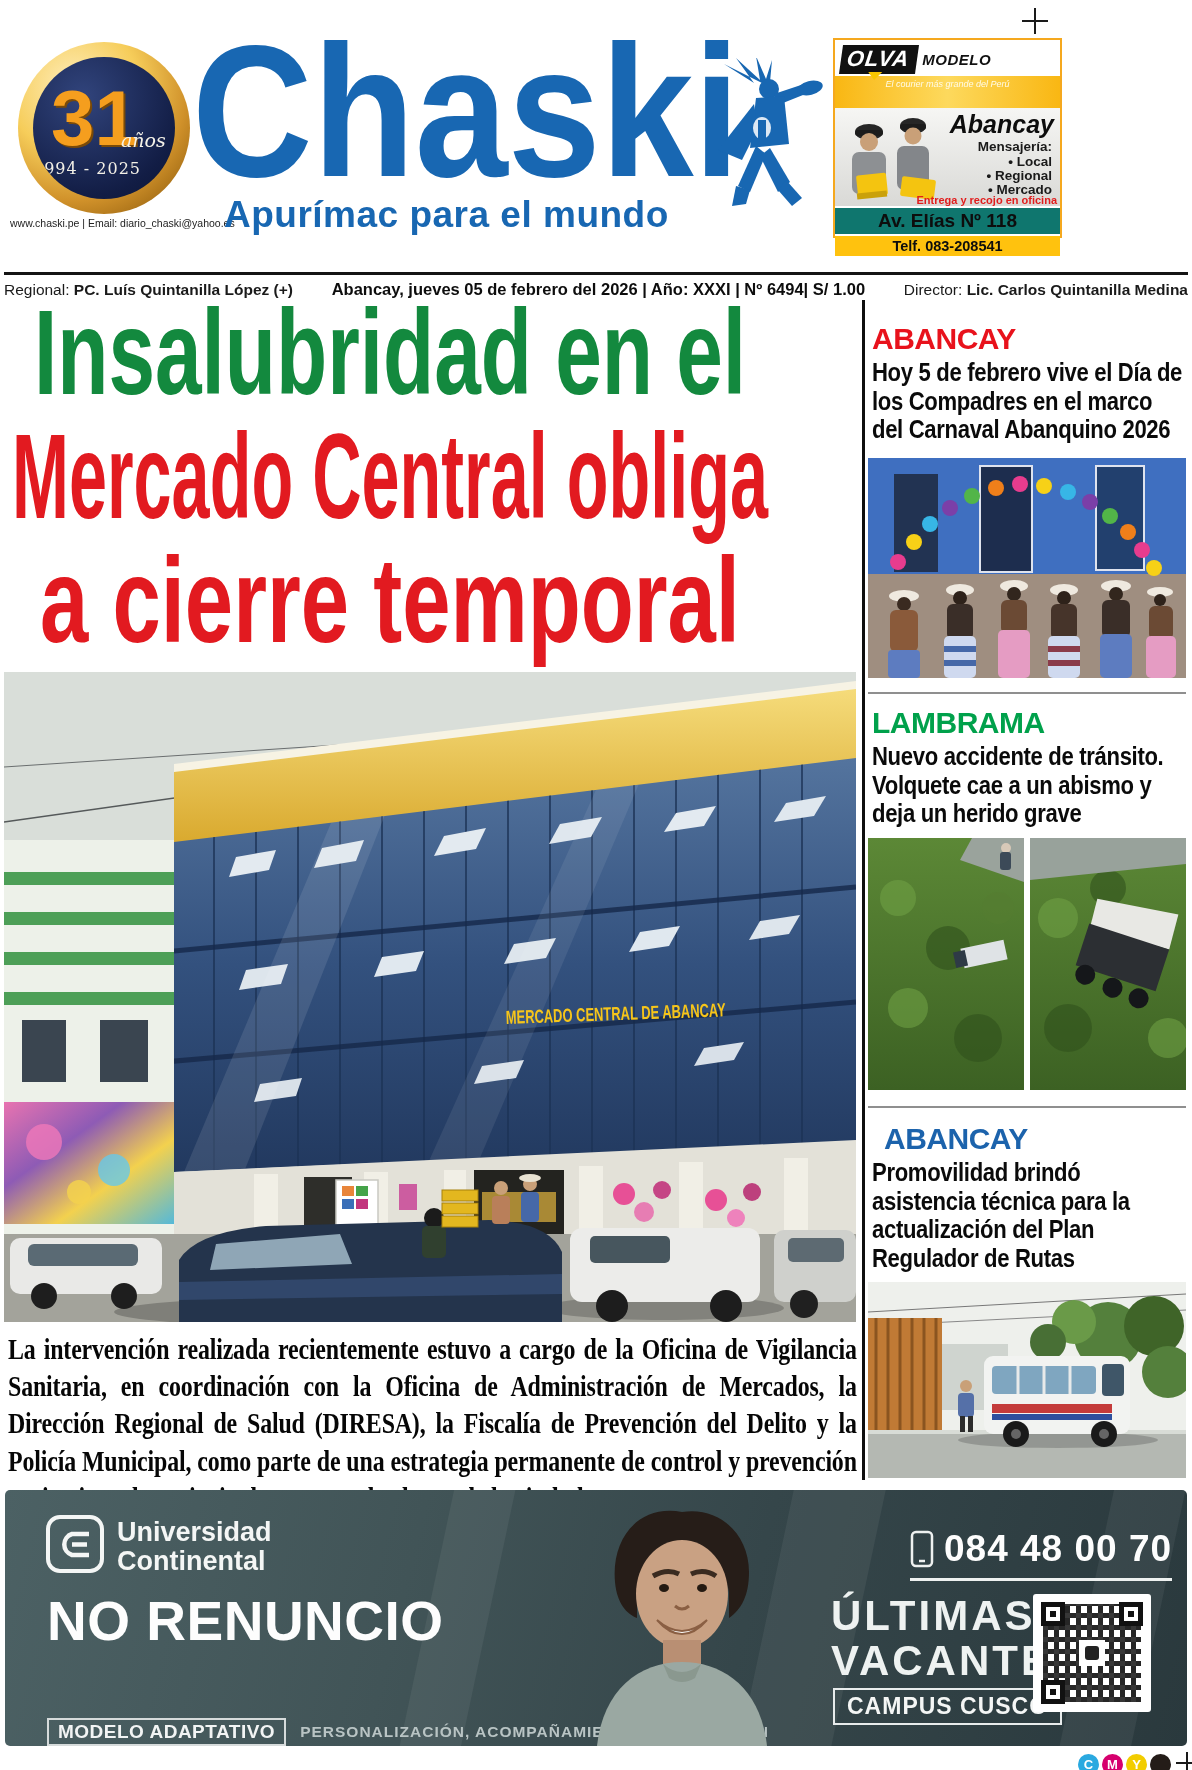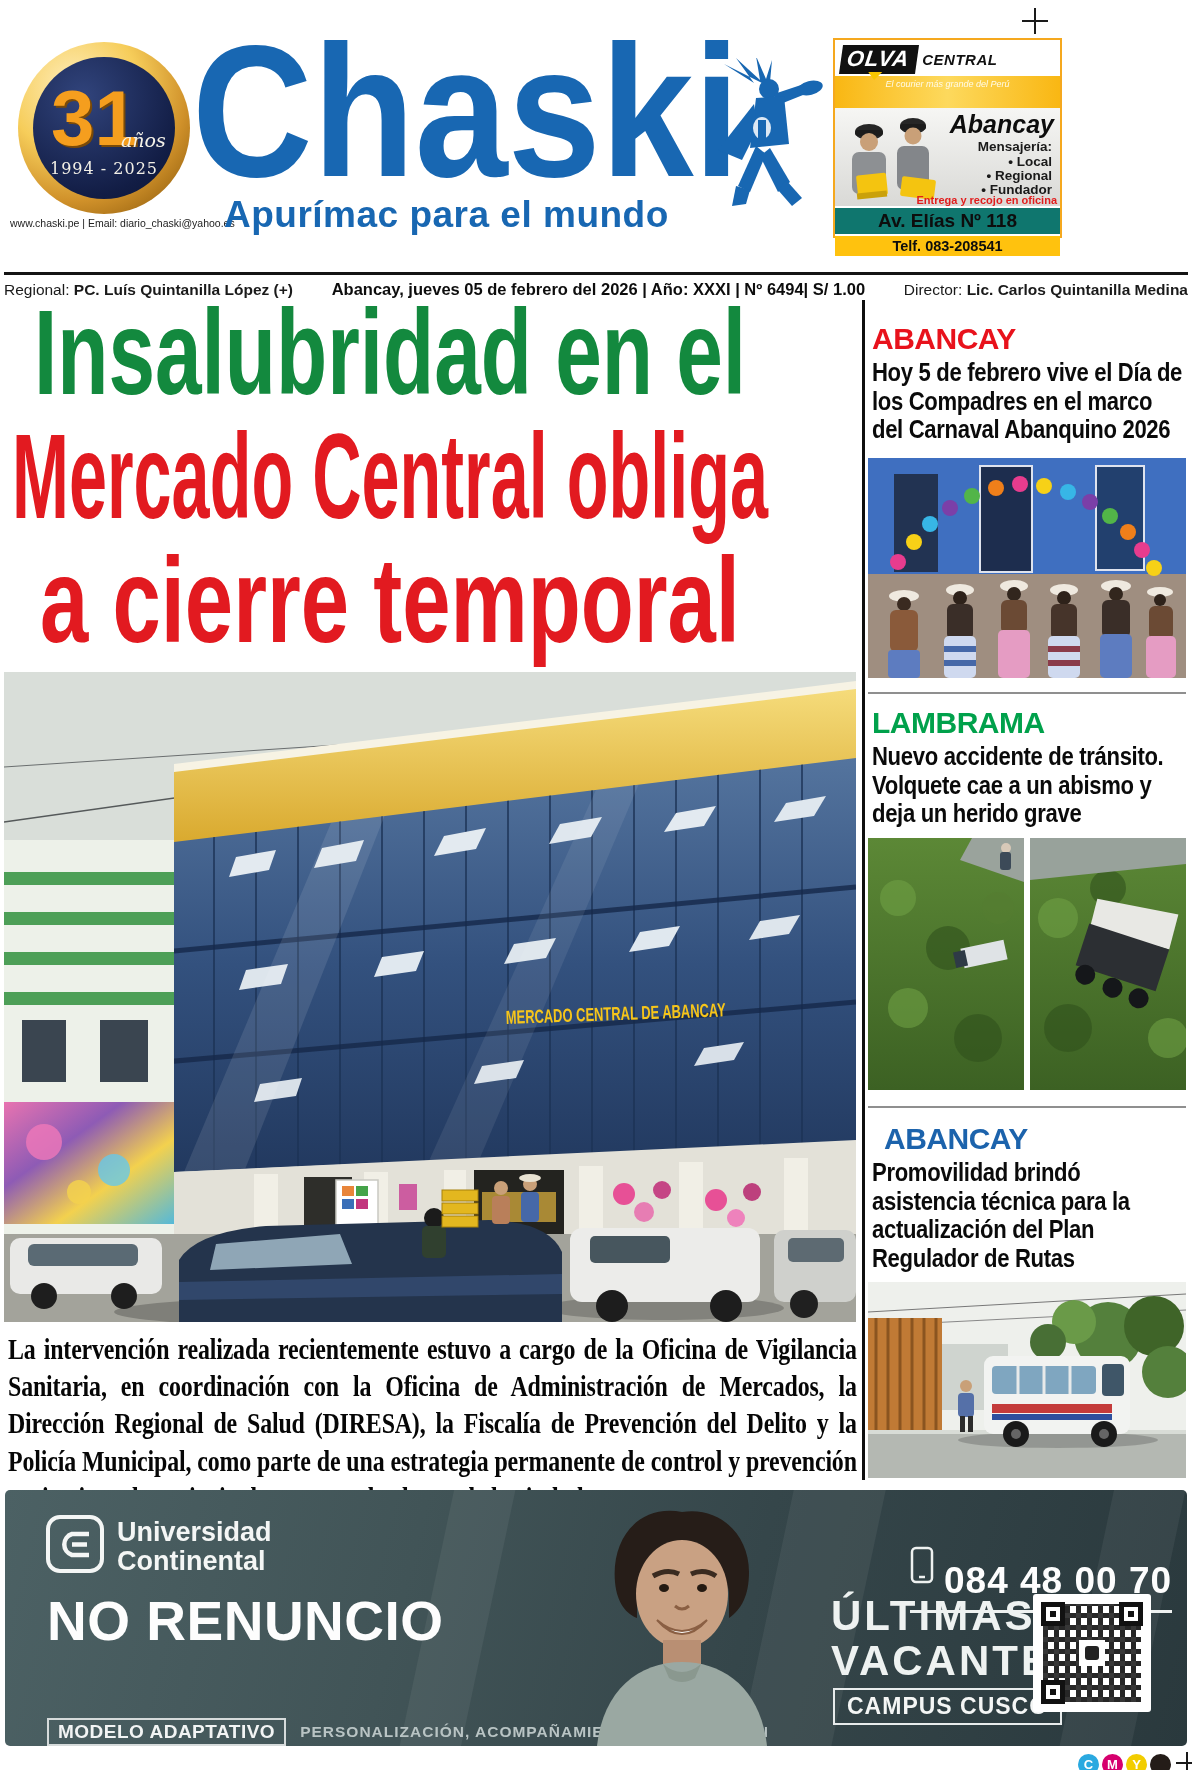--- a/index.html
+++ b/index.html
@@ -15,21 +15,21 @@
 
   
   .logo-ring{left:18px;top:42px;width:172px;height:172px;border-radius:50%;
      background:radial-gradient(circle at 32% 26%,#ffeebc,#f6cd5a 38%,#d0912a 66%,#8f5c0c 92%,#6b4206);}
   .logo-inner{position:absolute;left:15px;top:15px;width:142px;height:142px;border-radius:50%;
      background:radial-gradient(circle at 35% 28%,#31447c,#121d45 72%,#0b1434);overflow:hidden;}
   .logo-31{position:absolute;left:18px;top:22px;font-size:78px;font-weight:900;color:#f59e1e;
      text-shadow:2px 2px 0 #7a4a08;line-height:1;}
   .logo-anos{position:absolute;left:88px;top:72px;font-family:"DejaVu Serif",serif;font-style:italic;
      color:#f5f2e8;font-size:19px;}
-  .logo-years{position:absolute;left:0;right:0;top:102px;text-align:center;color:#f2efe6;
+  .logo-years{position:absolute;left:0;right:0;top:102px;color:#f2efe6;
      font-family:"DejaVu Serif",serif;font-size:16px;letter-spacing:1px;}
   .contact-line{left:10px;top:217px;font-size:10.5px;color:#222;}
   .masthead-svg{left:192px;top:26px;}
   .tagline{left:224px;top:194px;font-size:37px;font-weight:700;color:#1867b2;letter-spacing:.5px;}
   .chasqui-svg{left:706px;top:58px;}
 
   
   .olva{left:833px;top:38px;width:229px;height:200px;background:#fff;border:2px solid #f5a81e;box-sizing:border-box;}
   .olva-top{position:relative;height:34px;display:flex;align-items:center;padding:2px 4px 0 6px;}
   .olva-brand{background:#111;color:#fff;font-style:italic;font-weight:900;font-size:22px;
@@ -80,21 +80,21 @@
   .uc-name{position:absolute;left:112px;top:28px;color:#f4f6f5;font-size:27px;font-weight:700;line-height:1.07;}
   .ad-line1{position:absolute;left:42px;top:99px;color:#fdfdfd;font-size:55px;font-weight:900;letter-spacing:.5px;}
   .ad-line2-bar{position:absolute;left:36px;top:160px;background:#7c2b8b;padding:2px 16px 6px 10px;}
   .ad-line2{color:#fdfdfd;font-size:45px;font-weight:900;letter-spacing:-0.5px;}
   .ad-badge-row{position:absolute;left:42px;top:228px;display:flex;align-items:center;gap:14px;}
   .ad-badge{border:2px solid #d6dbdb;color:#f2f4f4;font-size:19px;font-weight:900;padding:1px 9px;letter-spacing:.5px;}
   .ad-badge-note{color:#b9c4c4;font-size:15.5px;font-weight:700;letter-spacing:1px;}
   .ad-man{position:absolute;left:552px;top:8px;}
   .ad-phone-row{position:absolute;left:905px;top:38px;display:flex;align-items:center;gap:10px;
      border-bottom:3px solid #eef1f0;padding-bottom:8px;}
-  .ad-phone{color:#fdfdfd;font-size:37px;font-weight:800;letter-spacing:1px;margin-top:32px;}
+  .ad-phone{color:#fdfdfd;font-size:37px;font-weight:800;letter-spacing:1px;}
   .ad-vac{position:absolute;left:826px;top:104px;color:#eef2f1;font-size:42px;font-weight:600;
      letter-spacing:3px;line-height:1.06;}
   .ad-campus{position:absolute;left:828px;top:198px;border:2px solid #e8ecec;color:#f4f6f5;
      font-size:23px;font-weight:800;padding:3px 12px;letter-spacing:1px;}
   .qr{position:absolute;left:1028px;top:104px;width:118px;height:118px;background:#fff;border-radius:3px;}
   .qr-noise{position:absolute;left:10px;top:10px;right:10px;bottom:10px;
      background-image:repeating-linear-gradient(90deg,#141414 0 5px,transparent 5px 11px),
                       repeating-linear-gradient(0deg,#141414 0 5px,transparent 5px 12px);
      background-blend-mode:screen;opacity:.92;}
   .qr-f{position:absolute;width:24px;height:24px;border:5px solid #111;background:#fff;box-sizing:border-box;}
@@ -149,42 +149,42 @@
       <ellipse cx="56" cy="70" rx="9" ry="11" fill="#ffffff" opacity="0.85"></ellipse>
       <rect x="52" y="62" width="8" height="20" fill="#1867b2"></rect>
       <polygon points="30,128 26,148 40,146 44,132"></polygon>
       <polygon points="80,122 96,140 86,148 72,132"></polygon>
     </g>
   </svg>
 
   <div class="abs olva">
     <div class="olva-top">
       <span class="olva-brand">OLVA</span>
-      <span class="olva-courier">CENTRAL</span>
+      <span class="olva-courier">MODELO</span>
     </div>
     <div class="olva-slogan">El courier más grande del Perú</div>
     <div class="olva-photo">
       <svg width="112" height="98" viewBox="0 0 112 98" style="position:absolute;left:0;bottom:0;">
         <ellipse cx="34" cy="24" rx="14" ry="8" fill="#262626"></ellipse>
         <rect x="20" y="22" width="28" height="6" rx="3" fill="#1c1c1c"></rect>
         <circle cx="34" cy="34" r="9" fill="#c9a078"></circle>
         <rect x="17" y="44" width="34" height="42" rx="7" fill="#8d9093"></rect>
         <rect x="22" y="66" width="30" height="22" rx="2" fill="#f4c410" transform="rotate(-6 37 77)"></rect>
         <rect x="22" y="84" width="30" height="6" fill="#caa10b" transform="rotate(-6 37 87)"></rect>
         <ellipse cx="78" cy="18" rx="13" ry="8" fill="#262626"></ellipse>
         <rect x="65" y="16" width="26" height="6" rx="3" fill="#1c1c1c"></rect>
         <circle cx="78" cy="28" r="8.5" fill="#c9a078"></circle>
         <rect x="62" y="38" width="32" height="44" rx="7" fill="#83868a"></rect>
         <rect x="66" y="70" width="34" height="20" rx="2" fill="#f4c410" transform="rotate(7 83 80)"></rect>
       </svg>
       <div class="olva-city">Abancay</div>
       <div class="olva-mens">Mensajería:</div>
       <div class="olva-svc" style="top:47px;">• Local</div>
       <div class="olva-svc" style="top:61px;">• Regional</div>
-      <div class="olva-svc" style="top:75px;">• Fundador</div>
+      <div class="olva-svc" style="top:75px;">• Mercado</div>
       <div class="olva-note">Entrega y recojo en oficina</div>
     </div>
     <div class="olva-bar1">Av. Elías Nº 118</div>
     <div class="olva-bar2">Telf. 083-208541</div>
   </div>
 
   <div class="abs info-bar">
     <span class="info-founder">
       <span class="lbl">Regional:</span>
       <span class="nm">PC. Luís Quintanilla López (+)</span>

